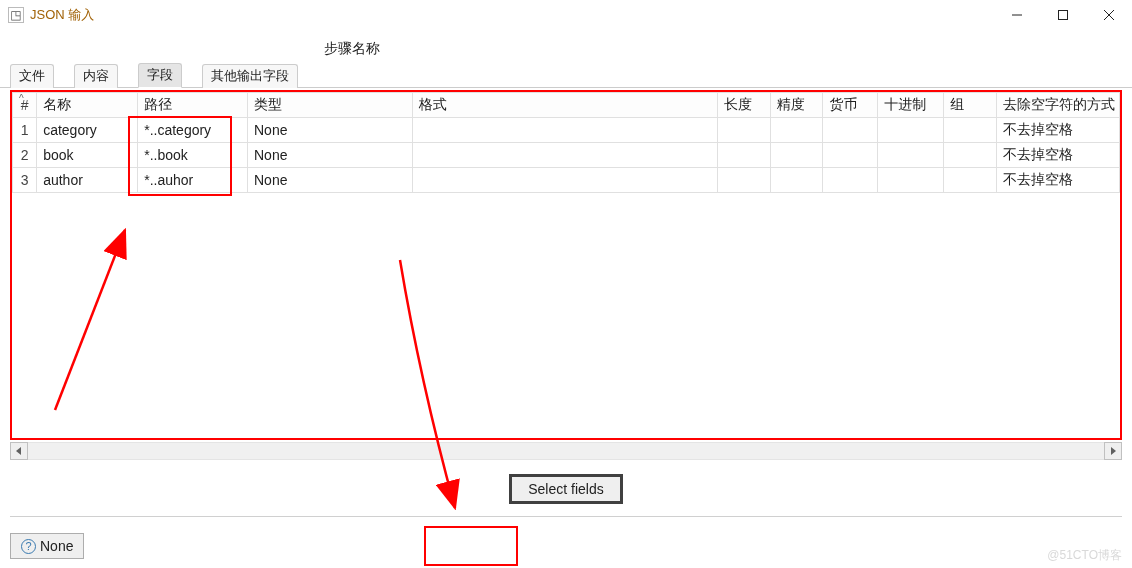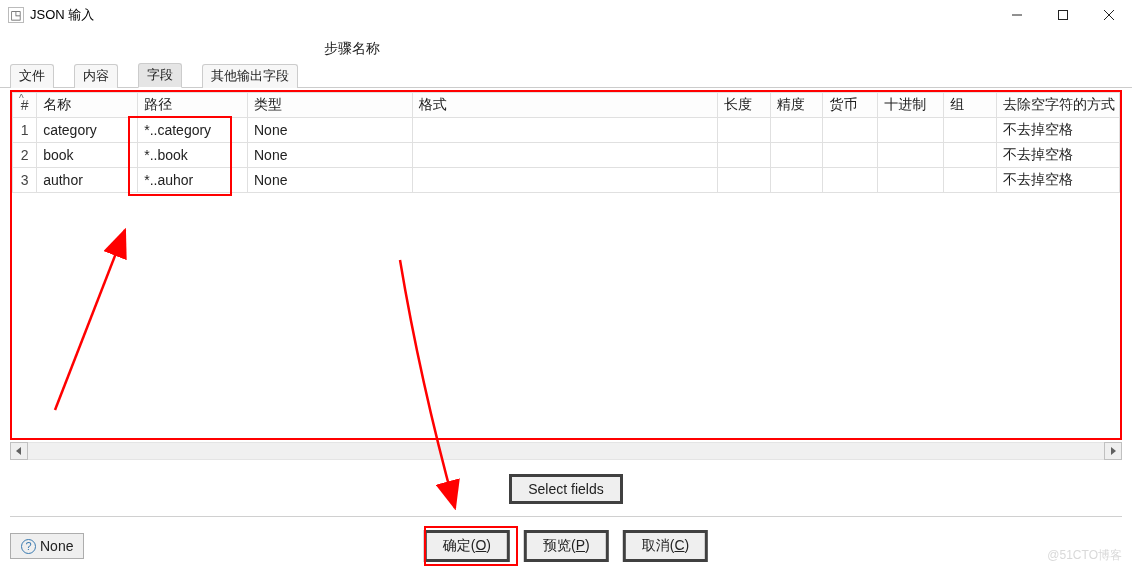--- a/index.html
+++ b/index.html
@@ -2,21 +2,21 @@
 <html><head>
 <meta charset="utf-8">
 <style>
   * { box-sizing: border-box; font-family: "Microsoft YaHei", "Segoe UI", Tahoma, sans-serif; }
   html, body { margin: 0; padding: 0; }
   body { width: 1132px; height: 568px; background: #ffffff; position: relative; overflow: hidden; font-size: 13px; color: #222; }
 
   
   .titlebar { position: relative; display: flex; align-items: center; height: 30px; padding: 0 0 0 8px; background: #ffffff; }
   .titlebar .app-icon { width: 16px; height: 16px; margin-right: 6px; display: flex; align-items: center; justify-content: center; font-size: 12px; color: #555; border: 1px solid #bbb; }
-  .titlebar .title { font-size: 13px; color: #000000; }
+  .titlebar .title { font-size: 13px; color: #a16207; }
   .win-controls { position: absolute; right: 0; top: 0; display: flex; height: 30px; }
   .win-btn { width: 46px; height: 30px; display: flex; align-items: center; justify-content: center; font-size: 11px; color: #222; background: #fff; cursor: default; }
 
   
   .stepname-row { display: flex; align-items: flex-start; padding: 10px 14px 6px 14px; }
   .stepname-row .lbl { width: auto; text-align: right; padding-right: 6px; font-size: 14px; color: #222; margin-left: 310px; }
   .stepname-row input { flex: 1; height: 26px; border: 1px solid #1a73e8; padding: 2px 6px; font-size: 14px; outline: none; }
 
   
   .tabs { display: flex; align-items: flex-end; padding: 0 10px; border-bottom: 1px solid #ccc; height: 24px; position: relative; gap: 20px; }
@@ -187,25 +187,20 @@
   <span class="btn">Select fields</span>
 </div>
 
 <div class="bottom-sep"></div>
 
 <div class="bottom-bar">
   <span class="help-btn">
     <span style="display:inline-flex;width:15px;height:15px;border:1px solid #3a7ab0;border-radius:50%;align-items:center;justify-content:center;font-size:11px;color:#3a7ab0;">?</span>
     <span>None</span>
   </span>
-  <div class="center-btns">
-    <span class="btn" id="ok-btn"><span>确定(</span><u>O</u><span>)</span></span>
-    <span class="btn"><span>预览(</span><u>P</u><span>)</span></span>
-    <span class="btn"><span>取消(</span><u>C</u><span>)</span></span>
-  </div>
 </div>
 
 <div class="ok-highlight" id="ok-hl" style="left: 423.805px; top: 526px; width: 94.2344px; height: 40px;"></div>
 
 <svg class="overlay" width="1132" height="568">
   <defs>
     <marker id="arrowhead" markerWidth="12" markerHeight="10" refX="11" refY="5" orient="auto">
       <polygon points="0 0, 12 5, 0 10" fill="#ff0000"></polygon>
     </marker>
   </defs>

